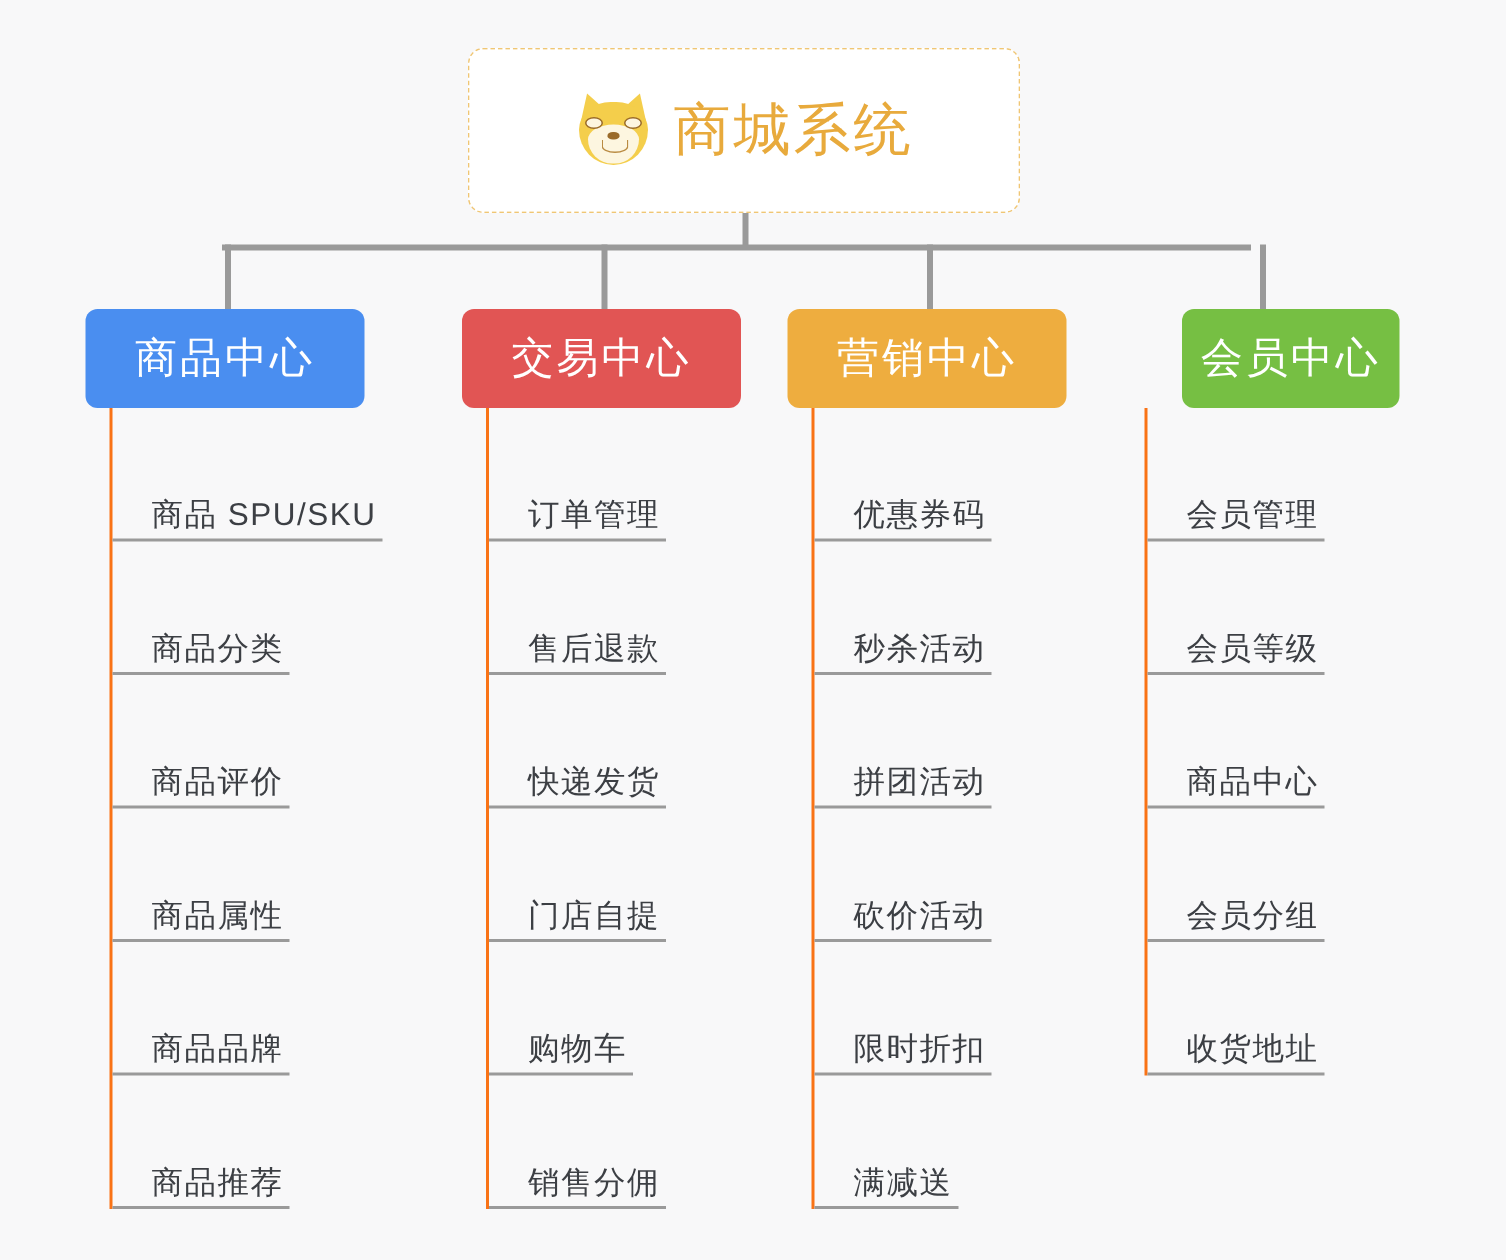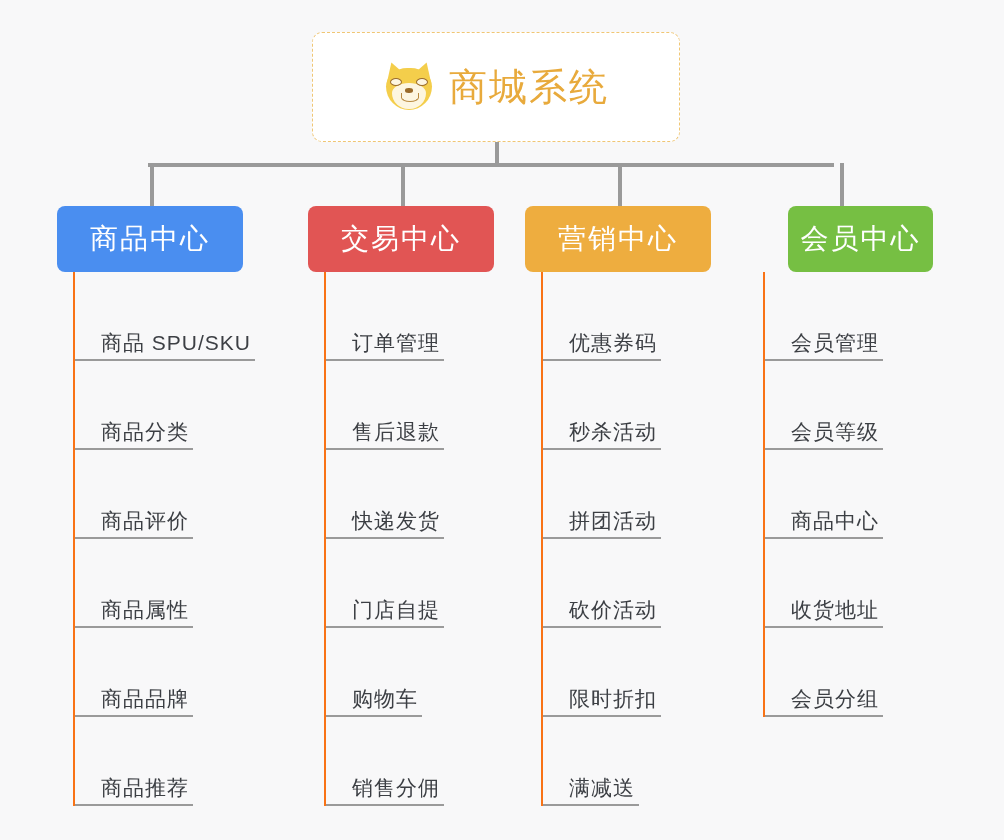--- a/index.html
+++ b/index.html
@@ -300,25 +300,25 @@
           </div>
           <div class="leaf-item">
             <span class="leaf-label">会员等级</span>
             <div class="leaf-rule" style="width: 118px;"></div>
           </div>
           <div class="leaf-item">
             <span class="leaf-label">商品中心</span>
             <div class="leaf-rule" style="width: 118px;"></div>
           </div>
           <div class="leaf-item">
+            <span class="leaf-label">会员分组</span>
+            <div class="leaf-rule" style="width: 118px;"></div>
+          </div>
+          <div class="leaf-item">
             <span class="leaf-label">收货地址</span>
-            <div class="leaf-rule" style="width: 118px;"></div>
-          </div>
-          <div class="leaf-item">
-            <span class="leaf-label">会员分组</span>
             <div class="leaf-rule" style="width: 118px;"></div>
           </div>
         </div>
       </div>
     </div>
 
 <div class="conn conn-drop" style="left: 150px;"></div>
     <div class="conn conn-drop" style="left: 401px;"></div>
     <div class="conn conn-drop" style="left: 618px;"></div>
     <div class="conn conn-drop" style="left: 840px;"></div>

